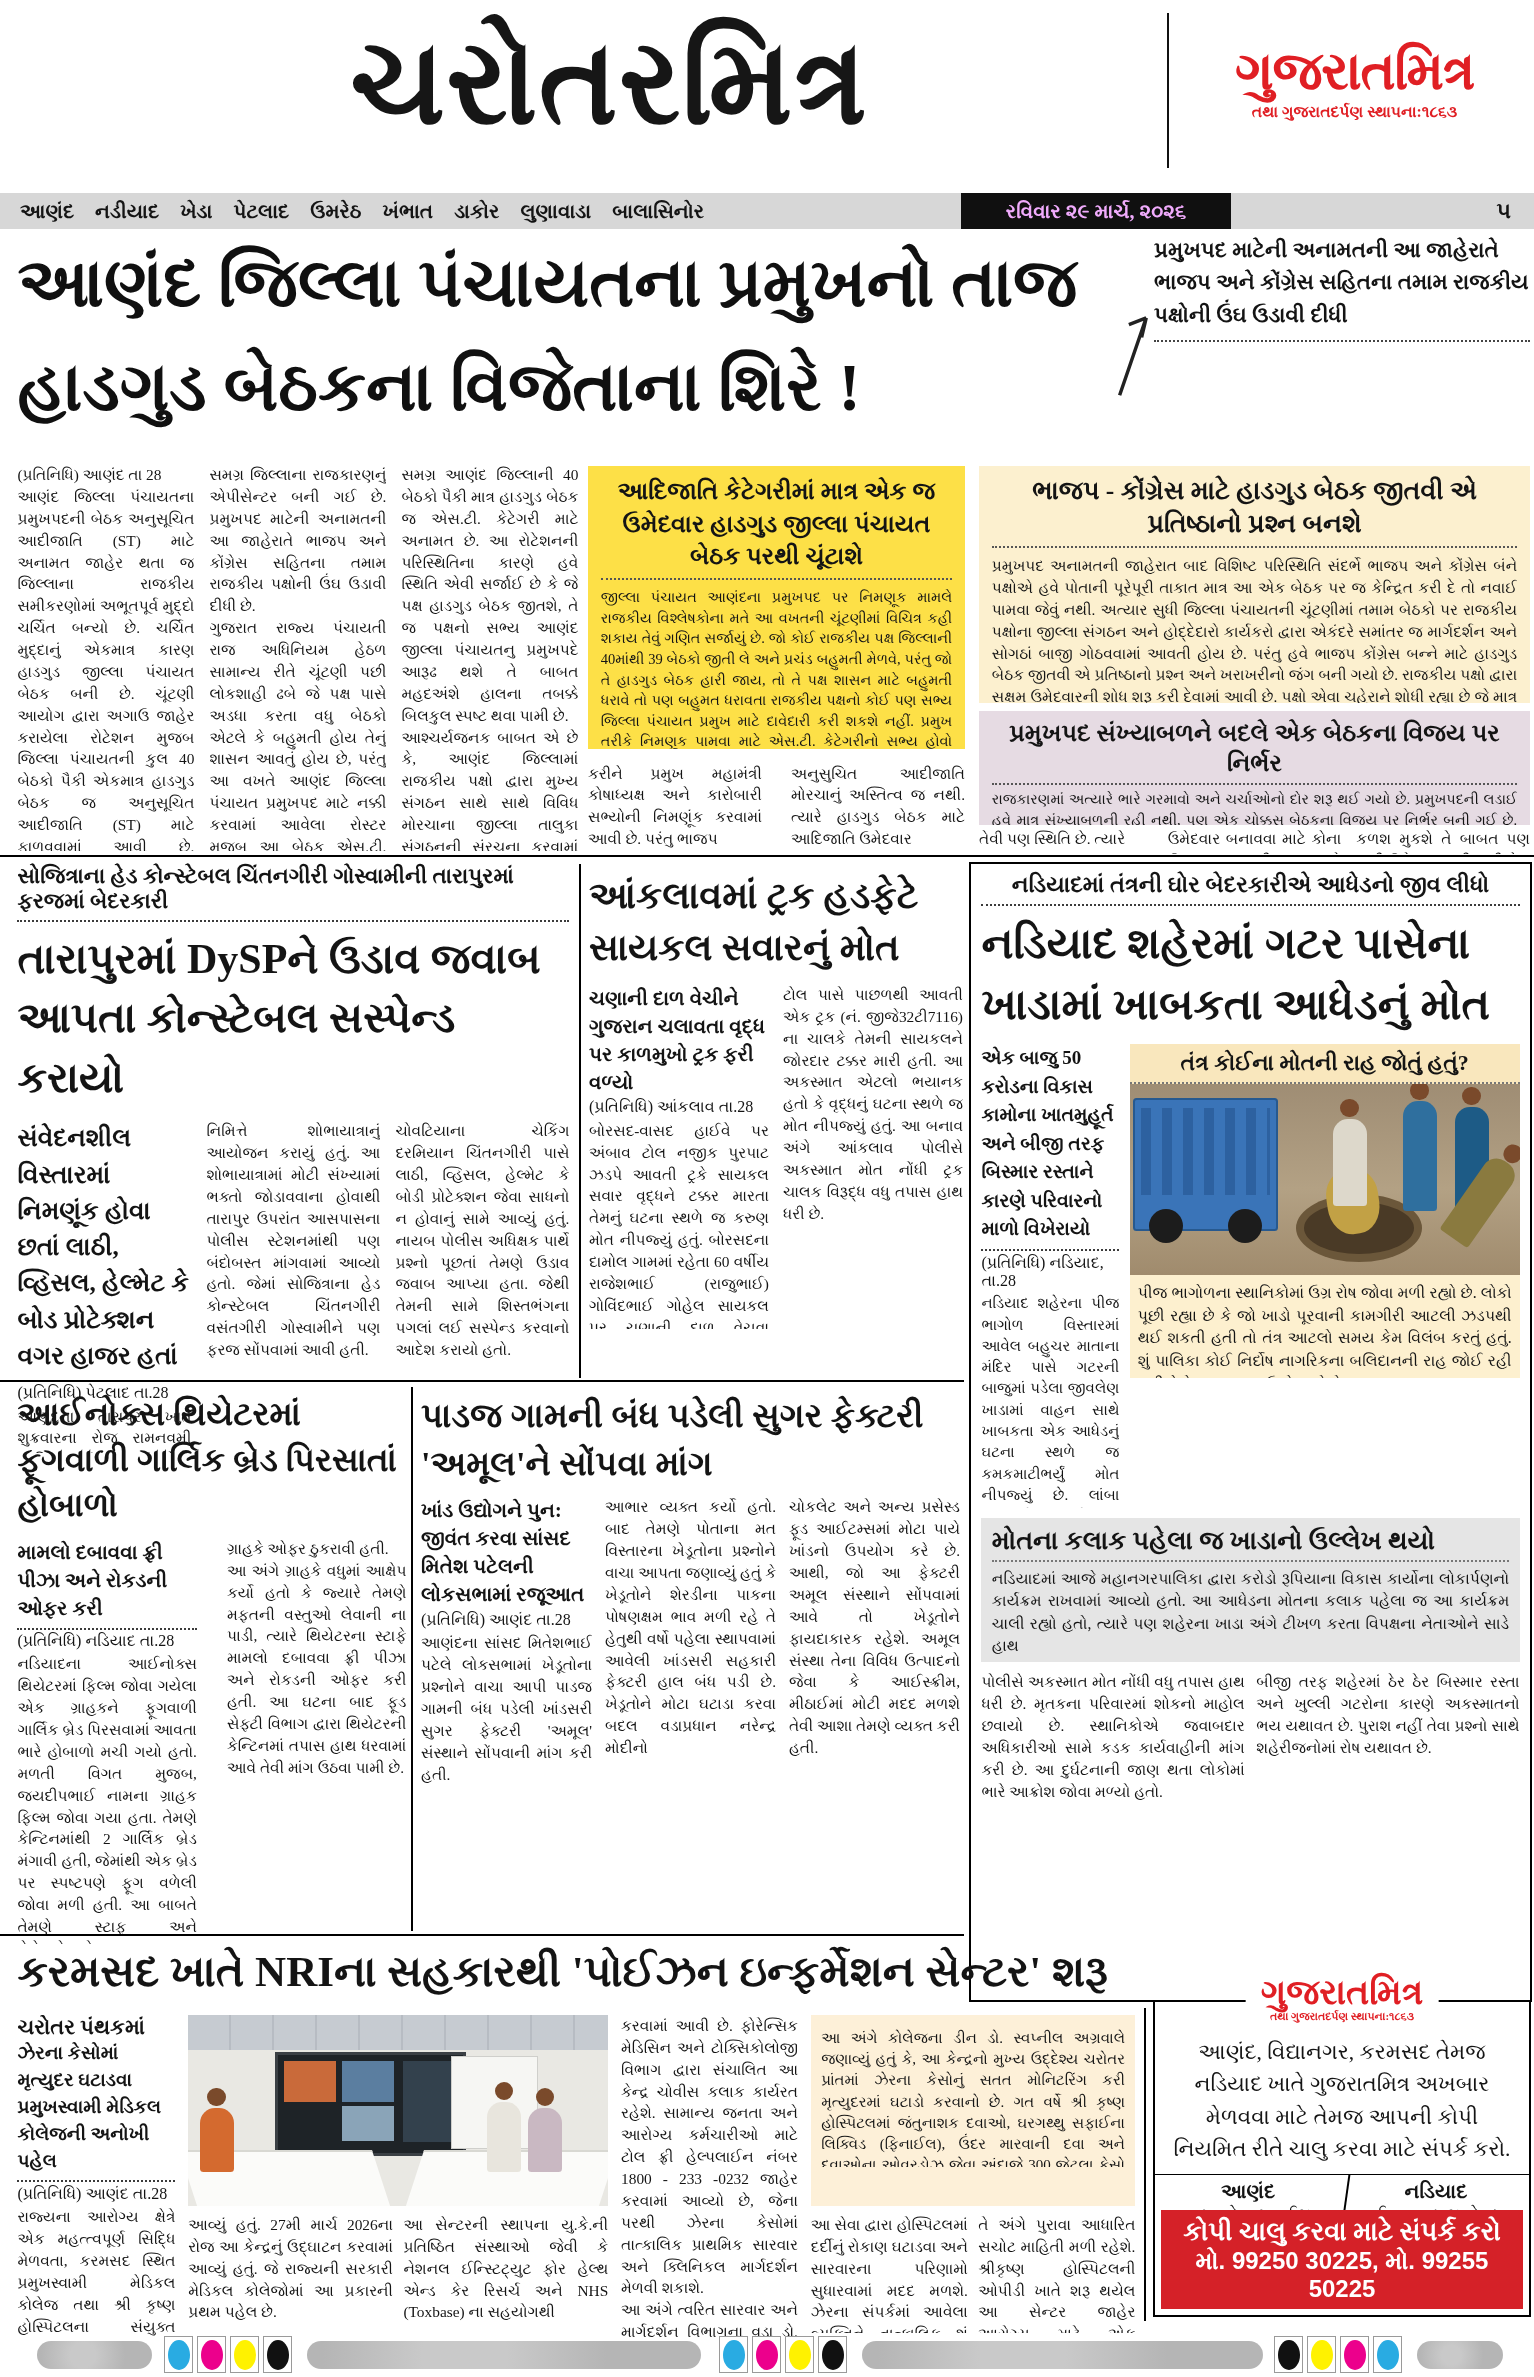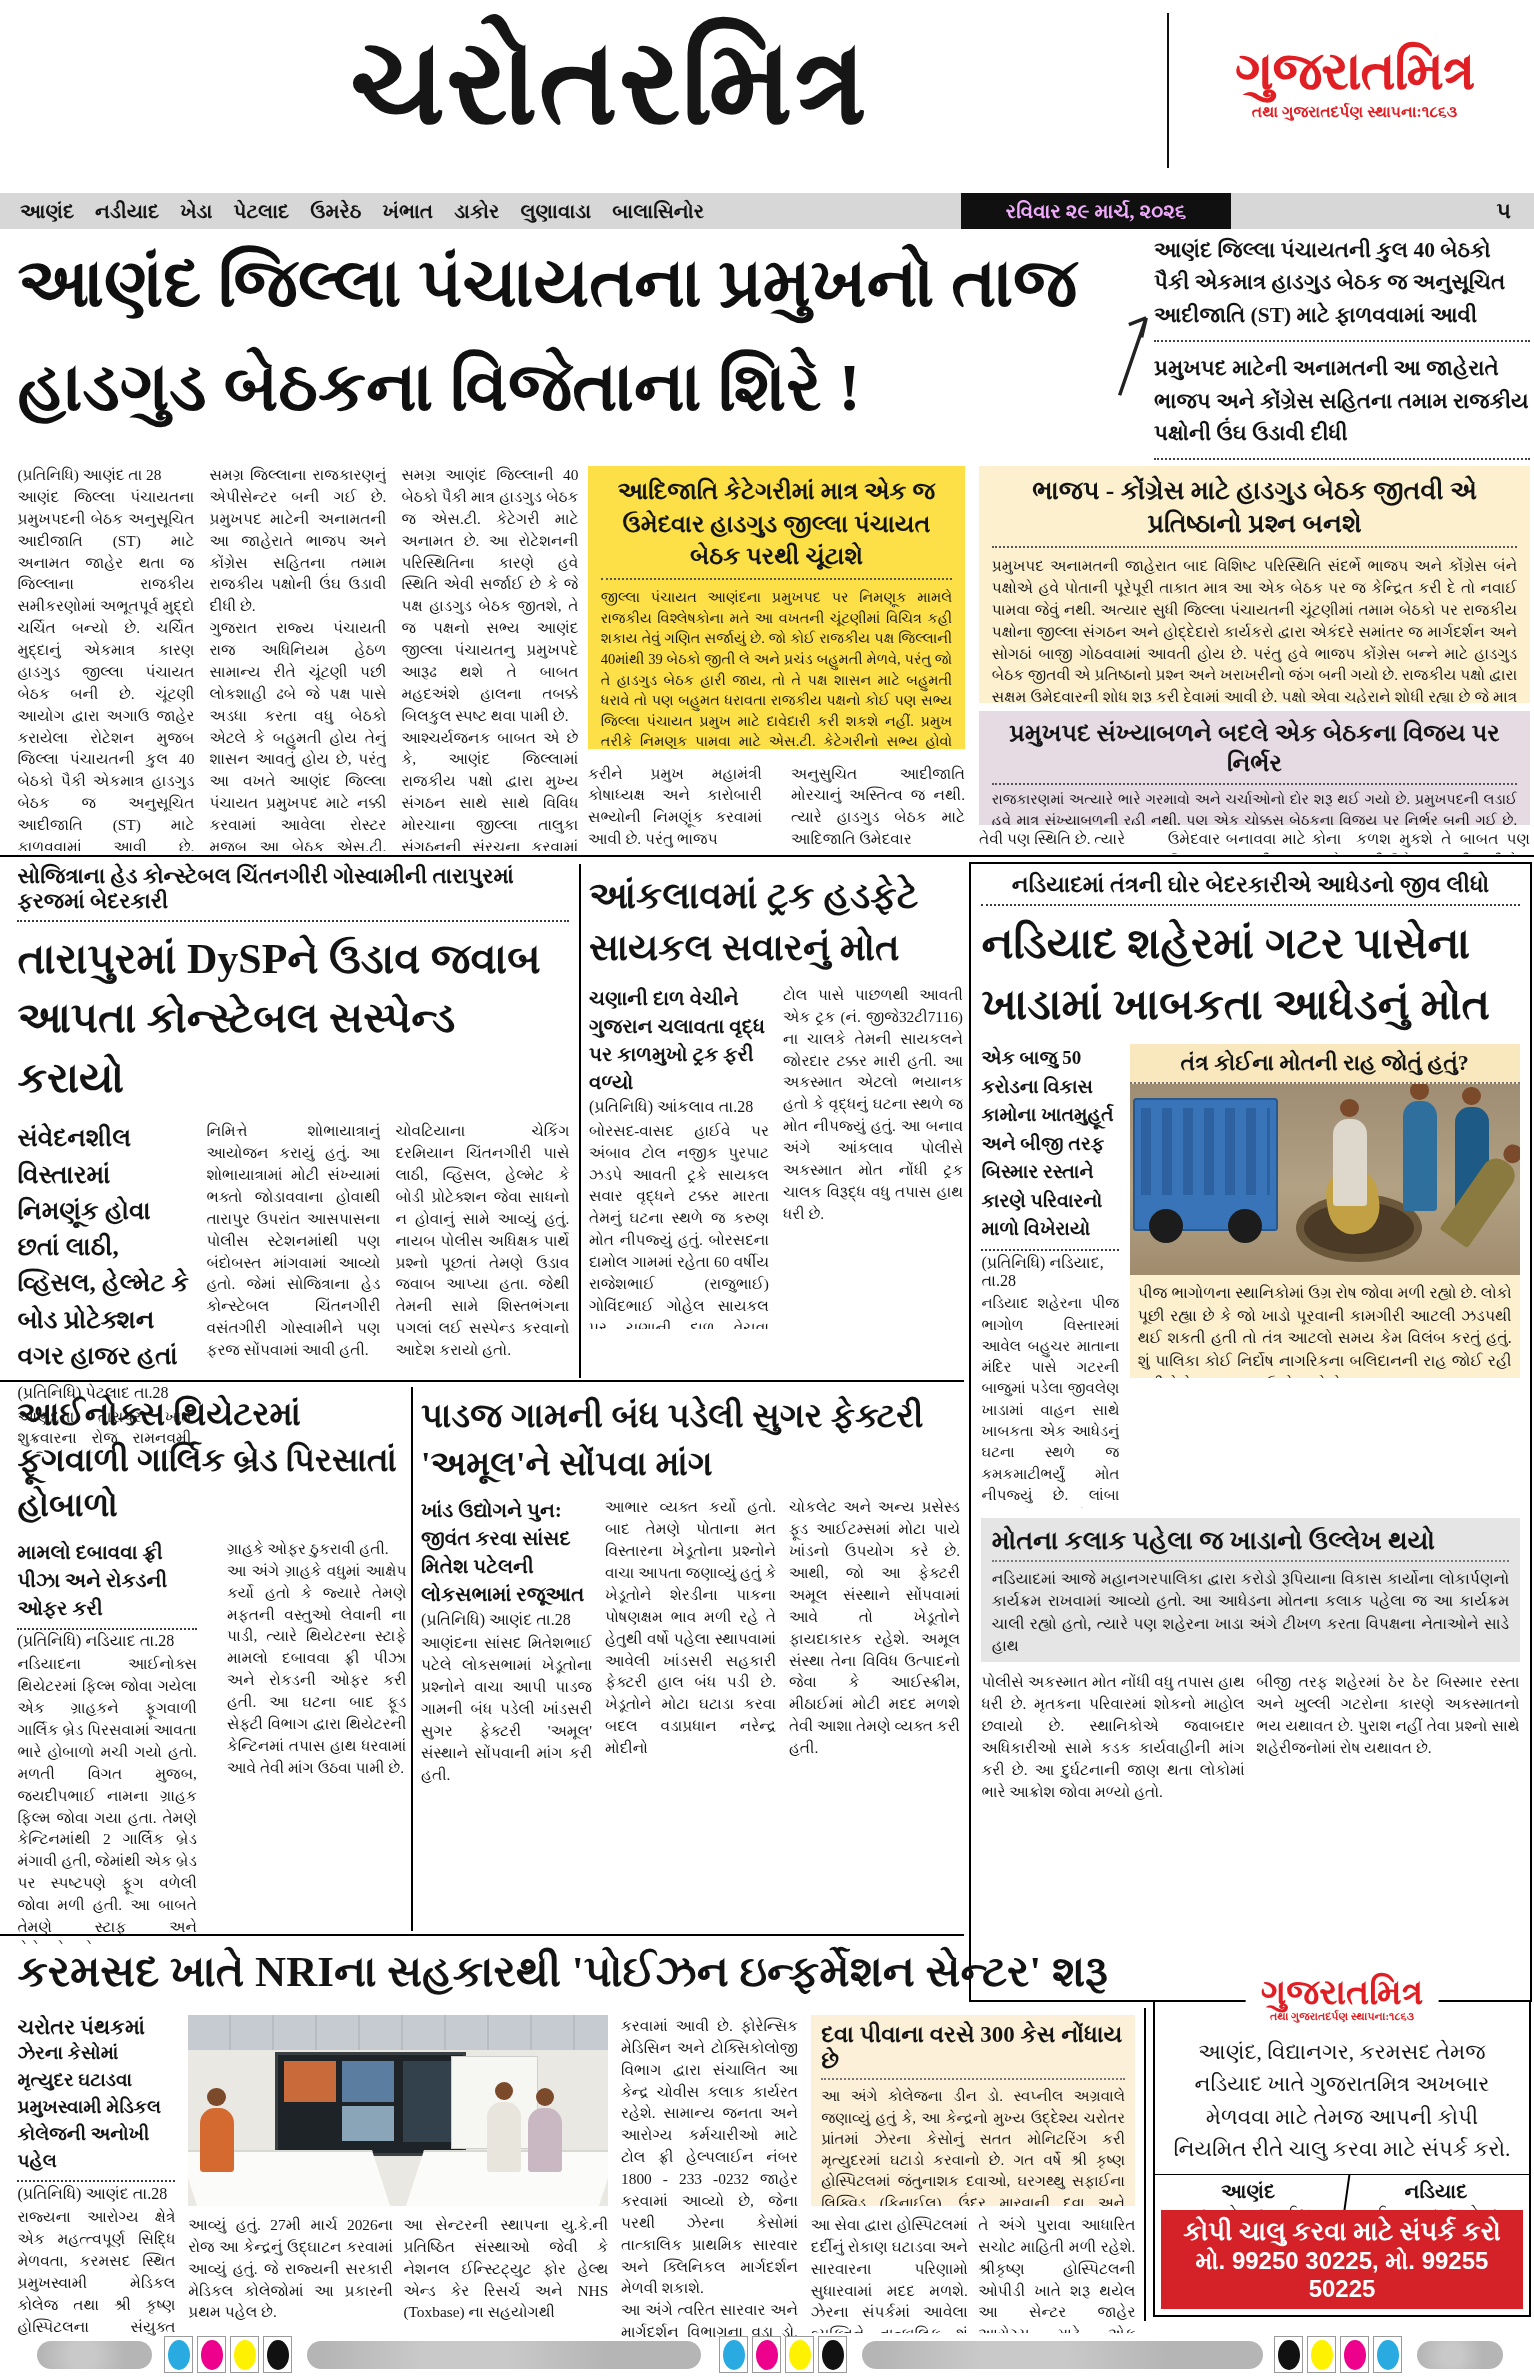--- a/index.html
+++ b/index.html
@@ -198,21 +198,20 @@
     </div>
     <div id="datebox">રવિવાર ૨૯ માર્ચ, ૨૦૨૬</div>
     <div id="pageno">૫</div>
   </div>
 
   <div id="lead-headline">આણંદ જિલ્લા પંચાયતના પ્રમુખનો તાજ હાડગુડ બેઠકના વિજેતાના શિરે !</div>
   <svg id="lead-arrow" width="37" height="87" viewBox="0 0 64 150">
     <path d="M54 8 L8 142 M54 8 L24 20 M54 8 L46 42" stroke="#222" stroke-width="6" fill="none"></path>
   </svg>
   <div id="lead-high">
-    <p>આણંદ જિલ્લા પંચાયતની કુલ 40 બેઠકો પૈકી એકમાત્ર હાડગુડ બેઠક જ અનુસૂચિત આદીજાતિ (ST) માટે ફાળવવામાં આવી</p>
     <p>પ્રમુખપદ માટેની અનામતની આ જાહેરાતે ભાજપ અને કોંગ્રેસ સહિતના તમામ રાજકીય પક્ષોની ઉંઘ ઉડાવી દીધી</p>
   </div>
   <div id="lead-cols">
     <div class="col">(પ્રતિનિધિ) આણંદ તા 28
 આણંદ જિલ્લા પંચાયતના પ્રમુખપદની બેઠક અનુસૂચિત આદીજાતિ (ST) માટે અનામત જાહેર થતા જ જિલ્લાના રાજકીય સમીકરણોમાં અભૂતપૂર્વ મુદ્દો ચર્ચિત બન્યો છે. ચર્ચિત મુદ્દાનું એકમાત્ર કારણ હાડગુડ જીલ્લા પંચાયત બેઠક બની છે. ચૂંટણી આયોગ દ્વારા અગાઉ જાહેર કરાયેલા રોટેશન મુજબ જિલ્લા પંચાયતની કુલ 40 બેઠકો પૈકી એકમાત્ર હાડગુડ બેઠક જ અનુસૂચિત આદીજાતિ (ST) માટે ફાળવવામાં આવી છે. તાજેતરમાં જ જીલ્લા પંચાયત પ્રમુખપદ માટે અનુસૂચિત આદીજાતિ અનામત જાહેર કરવામાં આવી છે. જેથી</div>
     <div class="col">સમગ્ર જિલ્લાના રાજકારણનું એપીસેન્ટર બની ગઈ છે. પ્રમુખપદ માટેની અનામતની આ જાહેરાતે ભાજપ અને કોંગ્રેસ સહિતના તમામ રાજકીય પક્ષોની ઉંઘ ઉડાવી દીધી છે.
 ગુજરાત રાજ્ય પંચાયતી રાજ અધિનિયમ હેઠળ સામાન્ય રીતે ચૂંટણી પછી લોકશાહી ઢબે જે પક્ષ પાસે અડધા કરતા વધુ બેઠકો એટલે કે બહુમતી હોય તેનું શાસન આવતું હોય છે, પરંતુ આ વખતે આણંદ જિલ્લા પંચાયત પ્રમુખપદ માટે નક્કી કરવામાં આવેલા રોસ્ટર મુજબ આ બેઠક એસ.ટી. (અનુસૂચિત આદિજાતિ) માટે અનામત રાખવામાં આવી છે. પરંતુ</div>
     <div class="col">સમગ્ર આણંદ જિલ્લાની 40 બેઠકો પૈકી માત્ર હાડગુડ બેઠક જ એસ.ટી. કેટેગરી માટે અનામત છે. આ રોટેશનની પરિસ્થિતિના કારણે હવે સ્થિતિ એવી સર્જાઈ છે કે જે પક્ષ હાડગુડ બેઠક જીતશે, તે જ પક્ષનો સભ્ય આણંદ જીલ્લા પંચાયતનુ પ્રમુખપદે આરૂઢ થશે તે બાબત મહદઅંશે હાલના તબક્કે બિલકુલ સ્પષ્ટ થવા પામી છે.
 આશ્ચર્યજનક બાબત એ છે કે, આણંદ જિલ્લામાં રાજકીય પક્ષો દ્વારા મુખ્ય સંગઠન સાથે સાથે વિવિધ મોરચાના જીલ્લા તાલુકા સંગઠનની સંરચના કરવામાં આવે છે. જેમાં અનુસુચિત જાતિ મોરચો, બક્ષીપંચ મોરચો,</div>
   </div>
@@ -361,21 +360,20 @@
         </div>
         <div class="minis">
           <div class="col">આવ્યું હતું. 27મી માર્ચ 2026ના રોજ આ કેન્દ્રનું ઉદ્ઘાટન કરવામાં આવ્યું હતું. જે રાજ્યની સરકારી મેડિકલ કોલેજોમાં આ પ્રકારની પ્રથમ પહેલ છે.</div>
           <div class="col">આ સેન્ટરની સ્થાપના યુ.કે.ની પ્રતિષ્ઠિત સંસ્થાઓ જેવી કે નેશનલ ઈન્સ્ટિટ્યુટ ફોર હેલ્થ એન્ડ કેર રિસર્ચ અને NHS (Toxbase) ના સહયોગથી</div>
         </div>
       </div>
       <div class="midcol col">કરવામાં આવી છે. ફોરેન્સિક મેડિસિન અને ટોક્સિકોલોજી વિભાગ દ્વારા સંચાલિત આ કેન્દ્ર ચોવીસ કલાક કાર્યરત રહેશે. સામાન્ય જનતા અને આરોગ્ય કર્મચારીઓ માટે ટોલ ફ્રી હેલ્પલાઈન નંબર 1800 - 233 -0232 જાહેર કરવામાં આવ્યો છે, જેના પરથી ઝેરના કેસોમાં તાત્કાલિક પ્રાથમિક સારવાર અને ક્લિનિકલ માર્ગદર્શન મેળવી શકાશે.
 આ અંગે ત્વરિત સારવાર અને માર્ગદર્શન વિભાગના વડા ડો. અરિજીત દત્તાના જણાવ્યા મુજબ,</div>
       <div class="rightstack">
         <div id="ybox2">
-          <div class="box-head">દવા પીવાના વરસે 300 કેસ નોંધાય છે</div>
           <div class="col">આ અંગે કોલેજના ડીન ડો. સ્વપ્નીલ અગ્રવાલે જણાવ્યું હતું કે, આ કેન્દ્રનો મુખ્ય ઉદ્દેશ્ય ચરોતર પ્રાંતમાં ઝેરના કેસોનું સતત મોનિટરિંગ કરી મૃત્યુદરમાં ઘટાડો કરવાનો છે. ગત વર્ષે શ્રી કૃષ્ણ હોસ્પિટલમાં જંતુનાશક દવાઓ, ઘરગથ્થુ સફાઈના લિક્વિડ (ફિનાઈલ), ઉંદર મારવાની દવા અને દવાઓના ઓવરડોઝ જેવા અંદાજે 300 જેટલા કેસો નોંધાયા હતા.</div>
         </div>
         <div class="rminis">
           <div class="col">આ સેવા દ્વારા હોસ્પિટલમાં દર્દીનું રોકાણ ઘટાડવા અને સારવારના પરિણામો સુધારવામાં મદદ મળશે. ઝેરના સંપર્કમાં આવેલા વ્યક્તિને તાત્કાલિક શું પગલાં લેવા (જેમ કે સ્નાન કરવું કે નજીકના કેન્દ્રમાં જવું)</div>
           <div class="col">તે અંગે પુરાવા આધારિત સચોટ માહિતી મળી રહેશે. શ્રીકૃષ્ણ હોસ્પિટલની ઓપીડી ખાતે શરૂ થયેલ આ સેન્ટર જાહેર આરોગ્ય માટે એક નોંધપાત્ર પહેલ માનવામાં આવી રહી છે.</div>
         </div>
       </div>
     </div>
   </div>
   <div class="vrule vr-c"></div>

